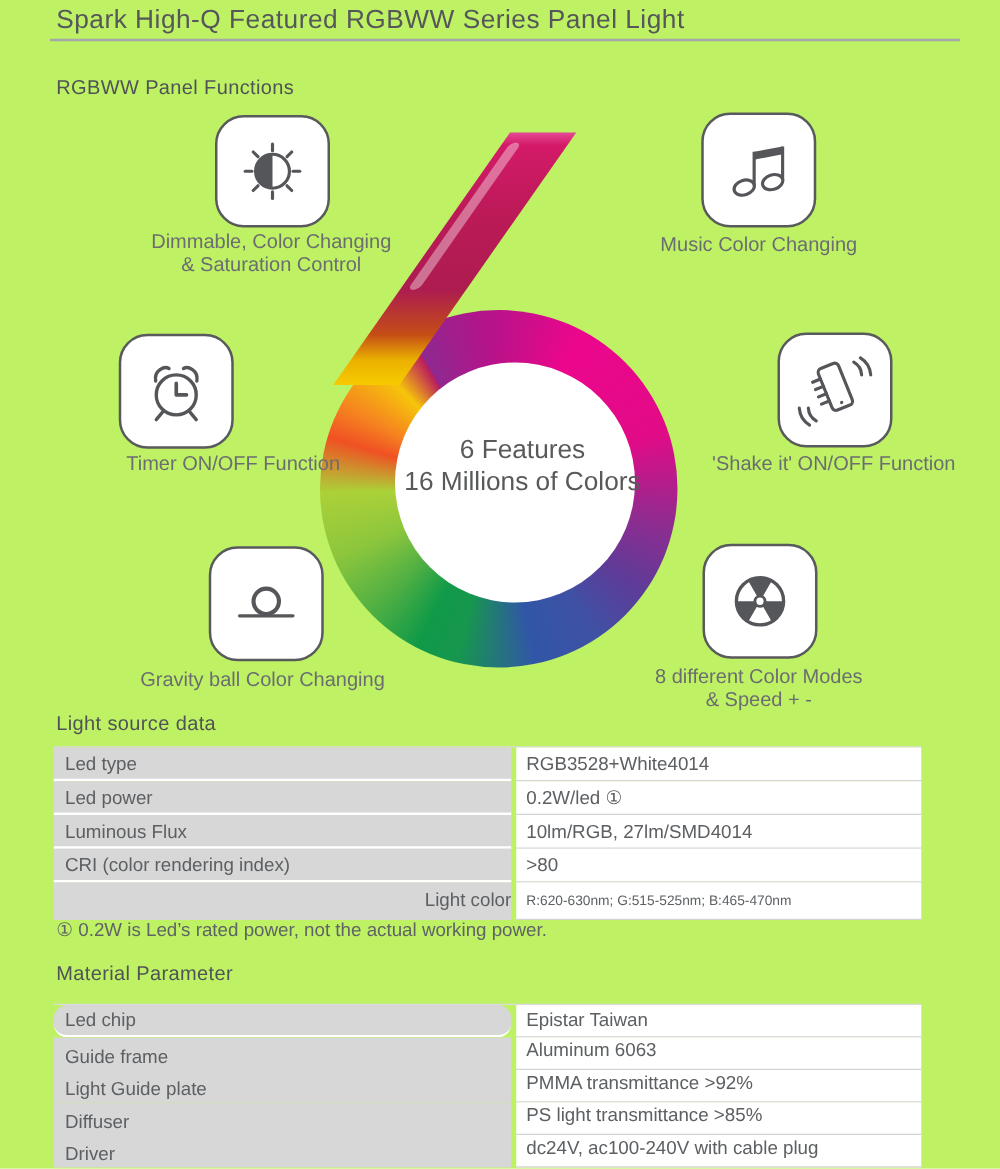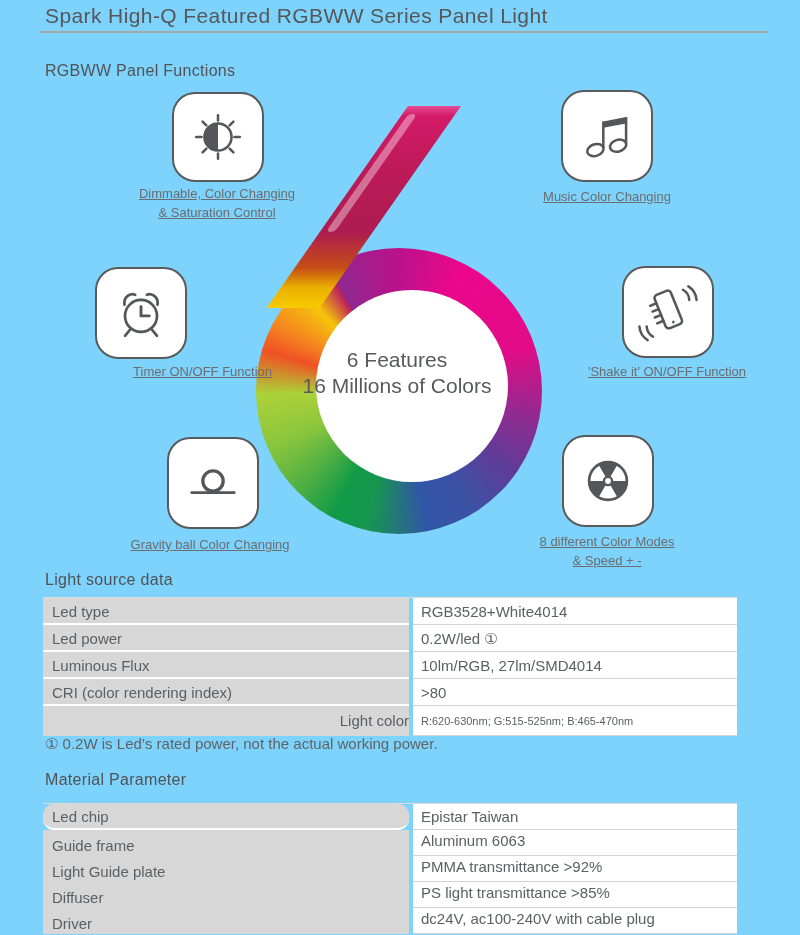--- a/index.html
+++ b/index.html
@@ -1,49 +1,49 @@
 <!DOCTYPE html>
 <html><head>
 <meta charset="utf-8">
 <style>
   html,body{margin:0;padding:0;background:#fff;}
-  #screen{position:relative;width:800px;height:935px;background:#7dd3fc;overflow:hidden;
+  #screen{position:relative;width:800px;height:935px;background:#bef264;overflow:hidden;
           font-family:"Liberation Sans","DejaVu Sans",sans-serif;color:#58595b;}
 
   .abs{position:absolute;}
 
   
   #page-title{left:45px;top:4px;font-size:21px;letter-spacing:.4px;color:#55575a;}
   #title-rule{left:40px;top:31px;width:728px;height:2px;background:#a6a8ab;}
   .section-heading{font-size:16px;color:#505356;letter-spacing:.3px;}
   #functions-heading{left:45px;top:62px;}
   #light-heading{left:45px;top:571px;}
   #material-heading{left:45px;top:771px;}
 
   
   .fbox{width:88px;height:88px;border:2.5px solid #595a5c;border-radius:23px;
         display:flex;align-items:center;justify-content:center;background:#fff;}
   .fbox svg{display:block;}
-  .fcap{font-size:13px;line-height:19px;color:#6b6d70;text-align:center;width:260px;text-decoration:underline;}
+  .fcap{font-size:16px;line-height:19px;color:#6b6d70;text-align:center;width:260px;}
 
   
   #ring{left:256px;top:248px;width:286px;height:286px;border-radius:50%;
         background:conic-gradient(from -30deg,
           #8e2990 0%, #b31489 7%, #ec068c 16%, #e20b87 28%, #8c2d90 37%,
           #5f3b98 43%, #3f51a4 49%, #3156a7 55%, #17964f 62%, #109a48 66%,
           #4faf43 71%, #8cc63d 77%, #abd138 83%, #f05123 88%, #f58220 91%,
           #f6c50a 96%, #b91a5e 100%);}
   #ring-inner{left:316px;top:290px;width:192px;height:192px;border-radius:50%;background:#fff;}
   #stem{left:408px;top:106px;width:53px;height:202px;transform:skewX(-35deg);
         transform-origin:top left;
         background:linear-gradient(180deg,#e54b94 0%,#d41a68 5%,#bc1a58 32%,
                    #ad1c50 62%,#c44d16 80%,#eab000 90%,#f7cb00 100%);}
   #stem-gloss{left:6px;top:8px;width:9px;height:118px;border-radius:8px;
               background:rgba(255,255,255,.38);position:absolute;}
-  #center-text{left:262px;top:347px;width:270px;text-align:center;font-size:21px;
+  #center-text{left:283px;top:347px;width:270px;text-align:center;font-size:21px;
                line-height:26px;color:#58595b;}
 
   
   .spec-table{width:694px;border-top:1px solid #dcdcdc;font-size:15px;color:#5d6063;}
   .trow{display:flex;}
   .tcell{box-sizing:border-box;}
   .tlabel{width:366px;background:#d7d7d7;padding-left:9px;margin-right:4px;}
   .tvalue{flex:1;padding-left:8px;border-bottom:1px solid #d4d4d4;background:#fff;}
   .light .trow .tcell{height:27px;line-height:27px;}
   .light .trow:last-child .tcell{height:30px;line-height:30px;}

